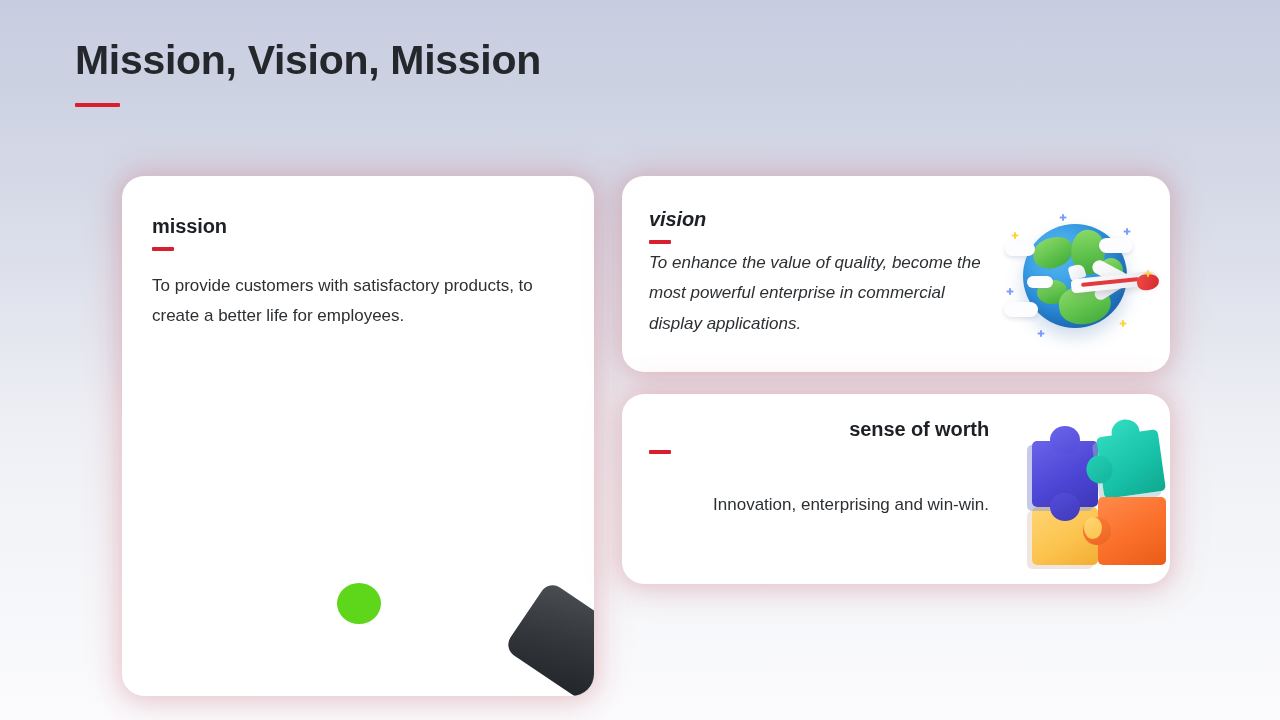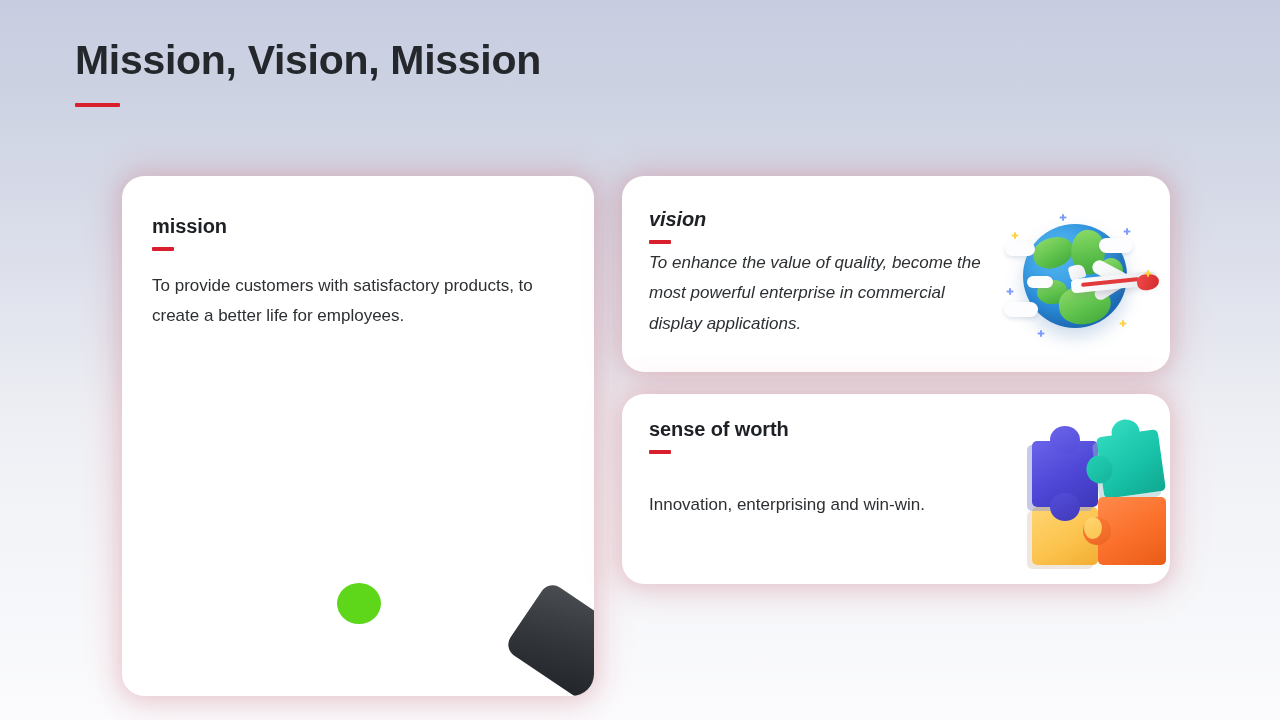--- a/index.html
+++ b/index.html
@@ -40,21 +40,21 @@
   .card-mission { left:122px; top:176px; width:472px; height:520px; }
   .card-vision  { left:622px; top:176px; width:548px; height:196px;font-style:italic; }
   .card-worth   { left:622px; top:394px; width:548px; height:190px; }
 
   .card-head { font-size:20px; font-weight:700; color:#1d2024; letter-spacing:-0.1px; }
   .card-rule { width:22px; height:4px; background:#d91f2e; border-radius:1px; margin-top:9px; }
   .card-body { font-size:17px; line-height:1.78; color:#2d3033; }
 
   .mission-text { position:absolute; left:30px; top:39px; width:420px; }
   .vision-text  { position:absolute; left:27px; top:32px; width:340px; }
-  .worth-text   { position:absolute; left:27px; top:24px; width:340px; }
+  .worth-text   { position:absolute; left:27px; top:24px; width:340px;text-align:right; }
 
   
   .hand-art { position:absolute; left:190px; top:398px; width:330px; height:170px; }
   .bubble {
     position:absolute; left:25px; top:9px; width:44px; height:41px;
     background:#5ed619; border-radius:50%;
   }
   .bubble:after {
     content:""; position:absolute; left:24px; top:28px;
     width:0; height:0;

